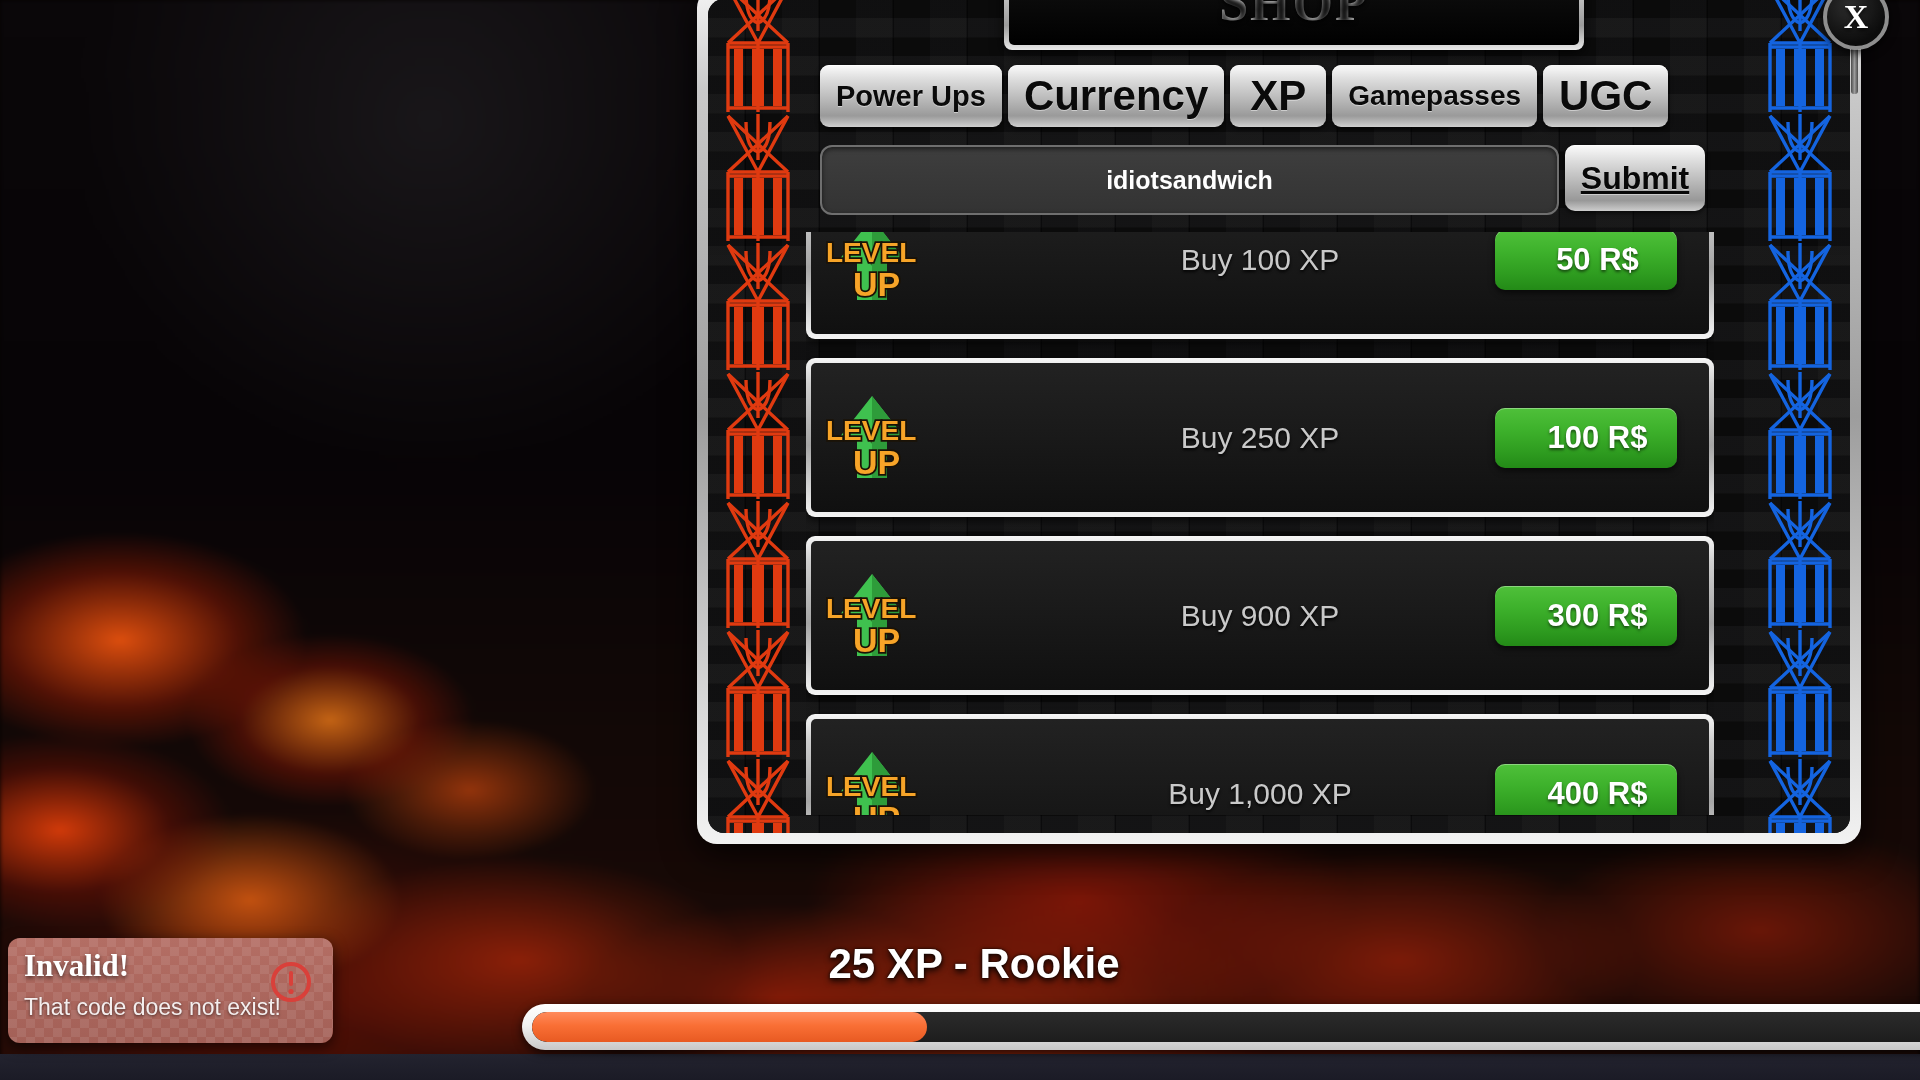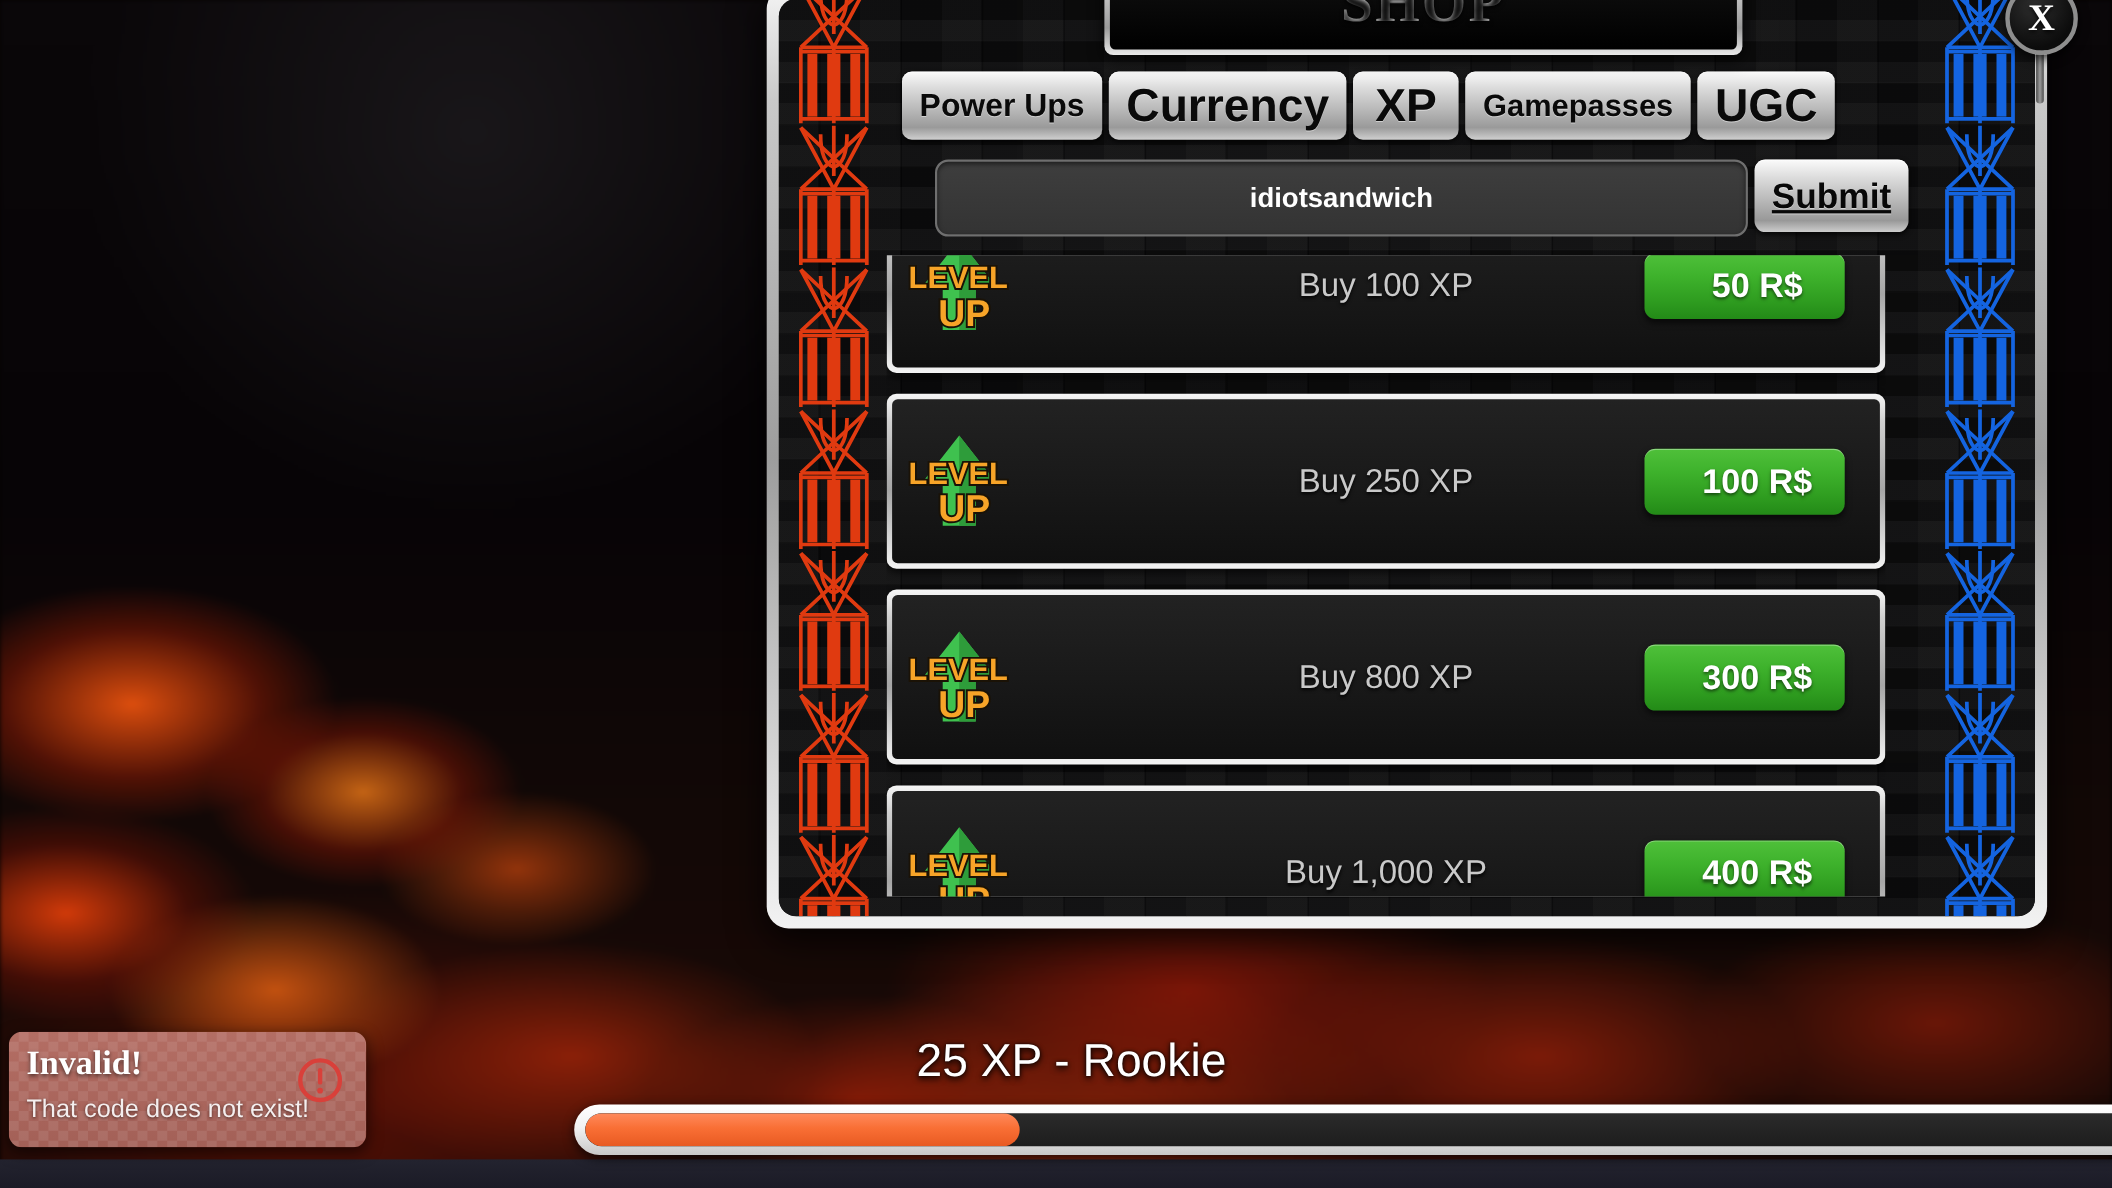--- a/index.html
+++ b/index.html
@@ -144,21 +144,20 @@
   }
   #code-input {
     width:739px; height:70px;
     border-radius:12px;
     background:linear-gradient(180deg,#3e3e3e,#333333);
     border:2px solid #6f6f6f;
     display:flex; align-items:center; justify-content:center;
     color:#fff; font-size:25px; font-weight:700;
     cursor:text;
     box-shadow:inset 0 2px 5px rgba(0,0,0,.55);
-    margin-left:30px;
   }
   #submit-button {
     width:140px; height:66px; border-radius:10px;
     background:linear-gradient(180deg,#fbfbfb 0%,#dcdcdc 25%,#b4b4b4 60%,#989898 84%,#cdcdcd 100%);
     display:flex; align-items:center; justify-content:center;
     color:#080808; font-size:32px; font-weight:700;
     text-shadow:0 1px 0 rgba(255,255,255,.45);
     cursor:pointer;
     box-shadow:0 2px 5px rgba(0,0,0,.7), inset 0 1px 0 rgba(255,255,255,.8);
     text-decoration:underline;
@@ -200,21 +199,21 @@
     color:#fff; font-size:31px; font-weight:700;
     text-shadow:0 2px 3px rgba(0,0,0,.55);
     box-shadow:0 3px 6px rgba(0,0,0,.6), inset 0 1px 0 rgba(255,255,255,.35);
     cursor:pointer;
     padding-left:23px;
   }
 
   
   #xp-label {
     position:absolute; left:0; right:0; top:940px; text-align:center;
-    color:#fff; font-size:42px; font-weight:400;
+    color:#fff; font-size:42px; font-weight:700;
     text-shadow:0 3px 6px rgba(0,0,0,.9), 0 0 3px rgba(0,0,0,.9);
     padding-left:28px;
   }
   #xp-bar-outer {
     position:absolute; left:522px; top:1004px; width:1430px; height:46px;
     border-radius:23px;
     background:linear-gradient(180deg,#ffffff 0%,#f2f2f2 45%,#c8c8c8 100%);
     padding:8px 10px;
     box-shadow:0 3px 10px rgba(0,0,0,.7);
   }
@@ -565,21 +564,21 @@
           <div class="item-row">
             <div class="row-inner">
               <svg class="lvl-icon" viewBox="0 0 98 96">
                 <g transform="translate(0,2)">
                   <path d="M49 4 L82 46 L64 46 L64 86 L34 86 L34 46 L16 46 Z" fill="#3fc14f"></path>
                   <path d="M49 4 L82 46 L64 46 L64 86 L49 86 Z" fill="#2e9c3a"></path>
                 </g>
                 <text x="3" y="50" font-family="Liberation Sans, sans-serif" font-size="28" font-weight="700" fill="#f7a428" stroke="#1a1206" stroke-width="3.5" paint-order="stroke">LEVEL</text>
                 <text x="30" y="84" font-family="Liberation Sans, sans-serif" font-size="34" font-weight="700" fill="#f7a428" stroke="#1a1206" stroke-width="3.5" paint-order="stroke">UP</text>
               </svg>
-              <div class="item-label">Buy 800 XP</div>
+              <div class="item-label">Buy 900 XP</div>
               <div class="price-button">300 R$</div>
             </div>
           </div>
           <div class="item-row">
             <div class="row-inner">
               <svg class="lvl-icon" viewBox="0 0 98 96">
                 <g transform="translate(0,2)">
                   <path d="M49 4 L82 46 L64 46 L64 86 L34 86 L34 46 L16 46 Z" fill="#3fc14f"></path>
                   <path d="M49 4 L82 46 L64 46 L64 86 L49 86 Z" fill="#2e9c3a"></path>
                 </g>

